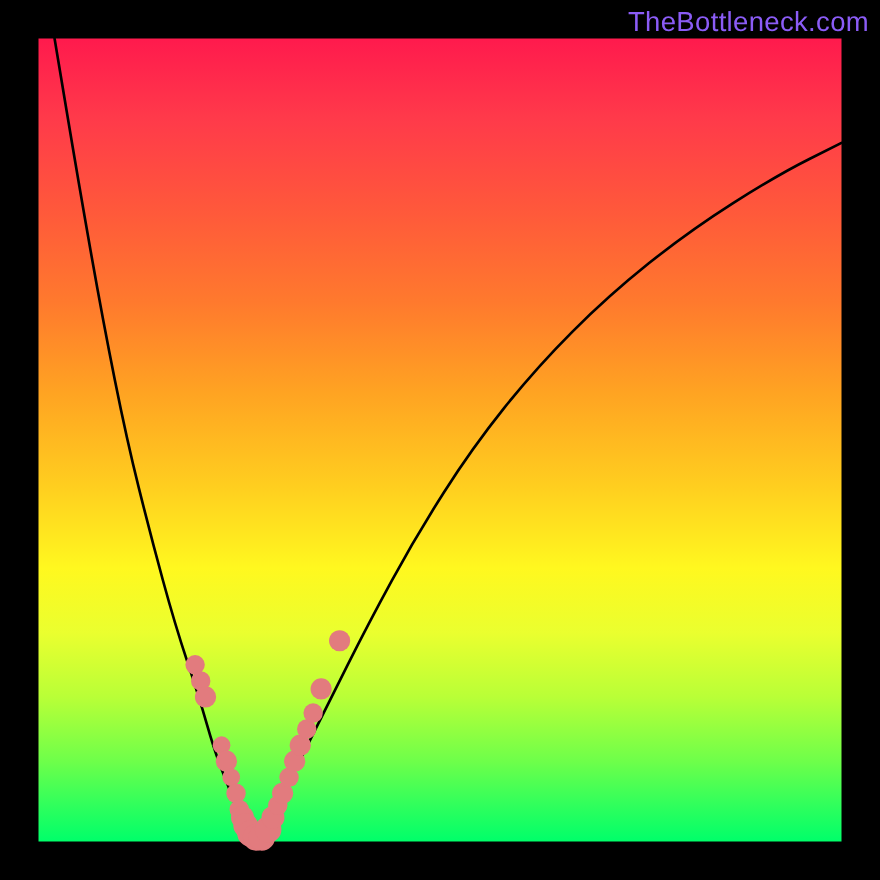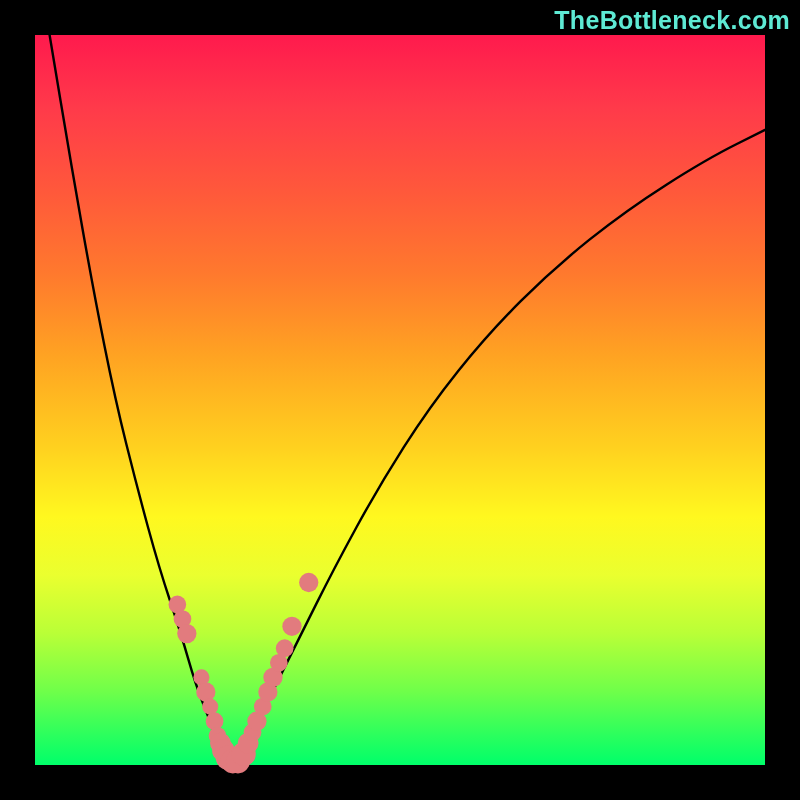--- a/index.html
+++ b/index.html
@@ -38,23 +38,23 @@
       #b9ff37 82%,
       #6eff4a 90%,
       #2aff5e 96%,
       #00ff6a 100%
     );
   }
   .watermark {
     position: absolute;
     top: 6px;
     right: 10px;
-    color: #5eead4;
+    color: #8b5cf6;
     font-size: 25px;
-    font-weight: 700;
+    font-weight: 400;
     letter-spacing: 0.3px;
     user-select: none;
   }
   svg.curve-layer {
     position: absolute;
     left: 0;
     top: 0;
     width: 730px;
     height: 730px;
     overflow: visible;

